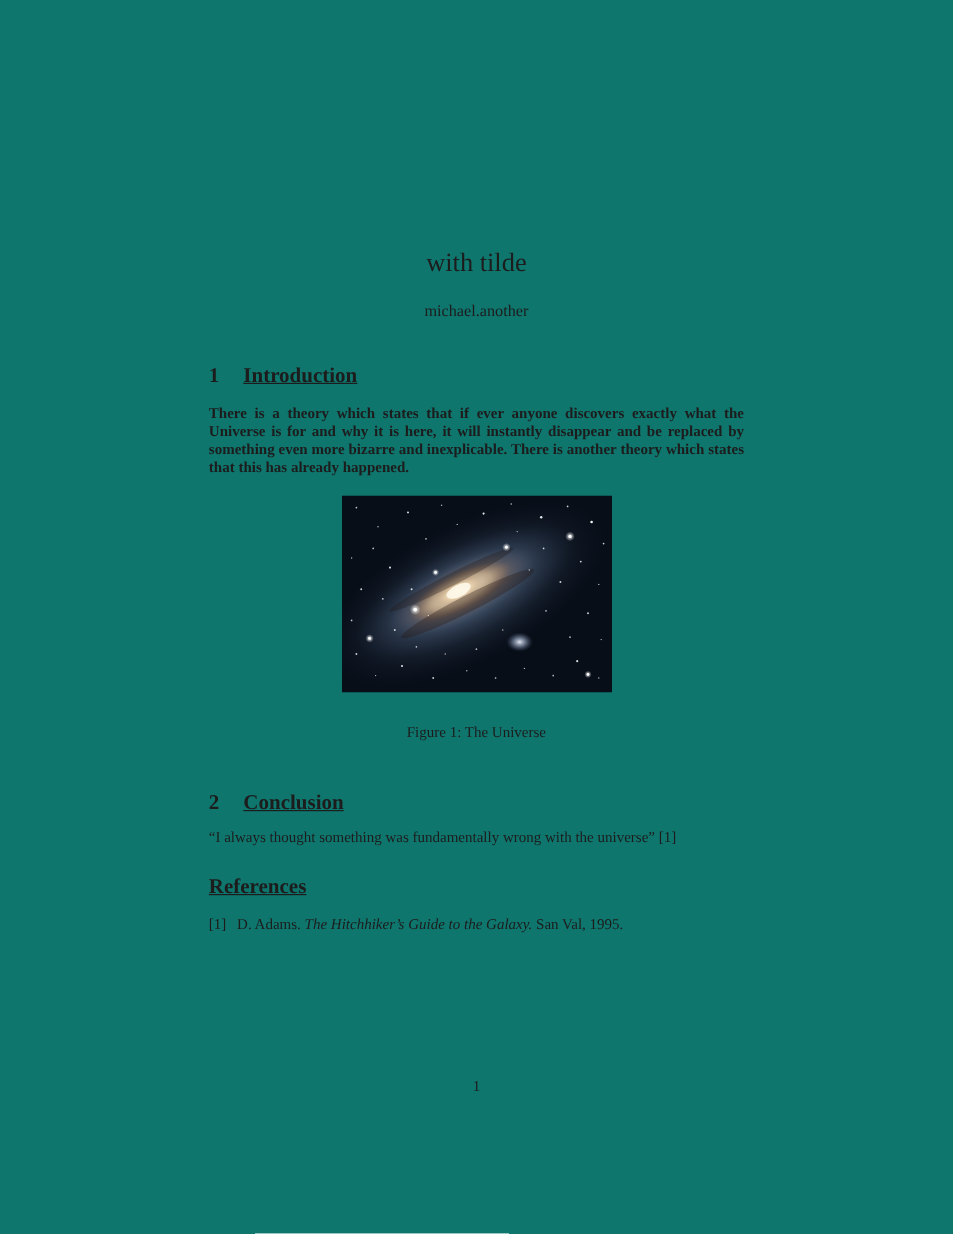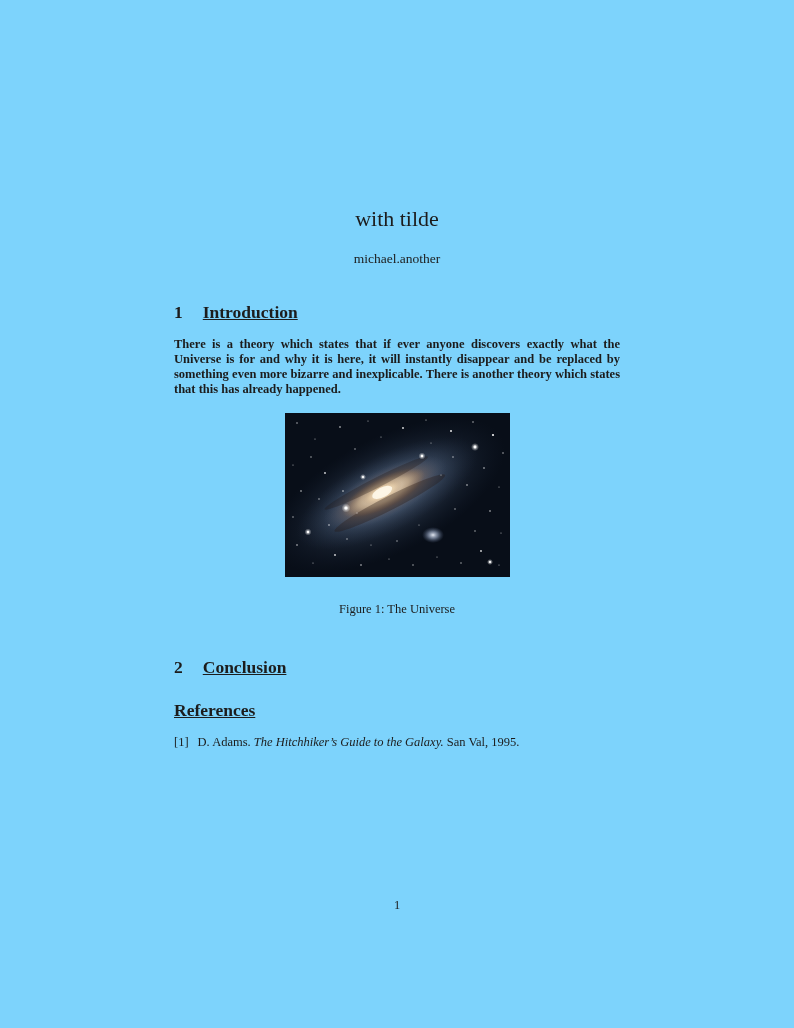--- a/index.html
+++ b/index.html
@@ -1,19 +1,19 @@
 <!DOCTYPE html>
 <html><head>
 <meta charset="utf-8">
 <style>
   html,body{margin:0;padding:0;background:#ffffff;}
   .page{
     position:relative;
     width:794px;height:1028px;
-    background:#7dd3fc;
+    background:#0f766e;
     font-family:"Liberation Serif","DejaVu Serif",serif;
     color:#1c1c1c;
     overflow:hidden;
   }
   .content{width:446px;margin:0 auto;}
   .doc-title{
     margin:206px 0 0 0;
     font-size:22px;line-height:26px;
     font-weight:normal;text-align:center;
   }
@@ -190,20 +190,21 @@
             <circle cx="205" cy="149" r="3" fill="url(#starGlow)"></circle>
             <circle cx="205" cy="149" r="1.1" fill="#ffffff"></circle>
           </g>
         </svg>
       </span>
       <figcaption>Figure 1: The Universe</figcaption>
     </figure>
 
     <h2 class="sec-heading sec-2"><span class="sec-num">2</span><span>Conclusion</span></h2>
 
+    <p class="quote-par">“I always thought something was fundamentally wrong with the universe” [1]</p>
 
     <h2 class="sec-heading refs-heading">References</h2>
 
     <div class="ref-entry">
       <span class="ref-label">[1]</span>
       <span><span>D. Adams.</span> <span class="italic">The Hitchhiker’s Guide to the Galaxy.</span> <span>San Val, 1995.</span></span>
     </div>
 
   </div>
 

